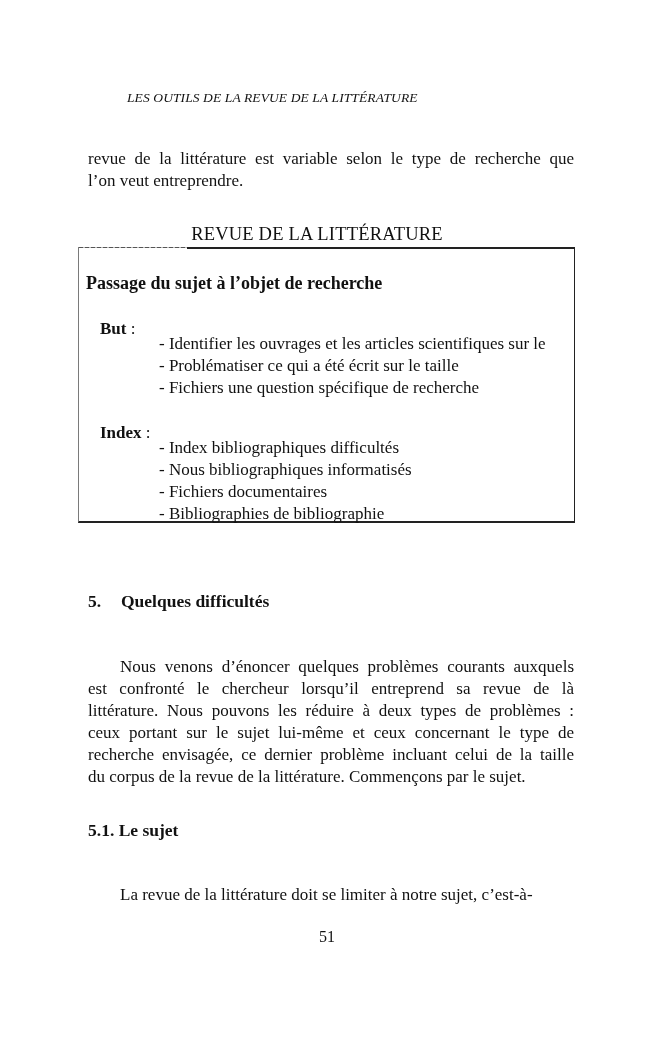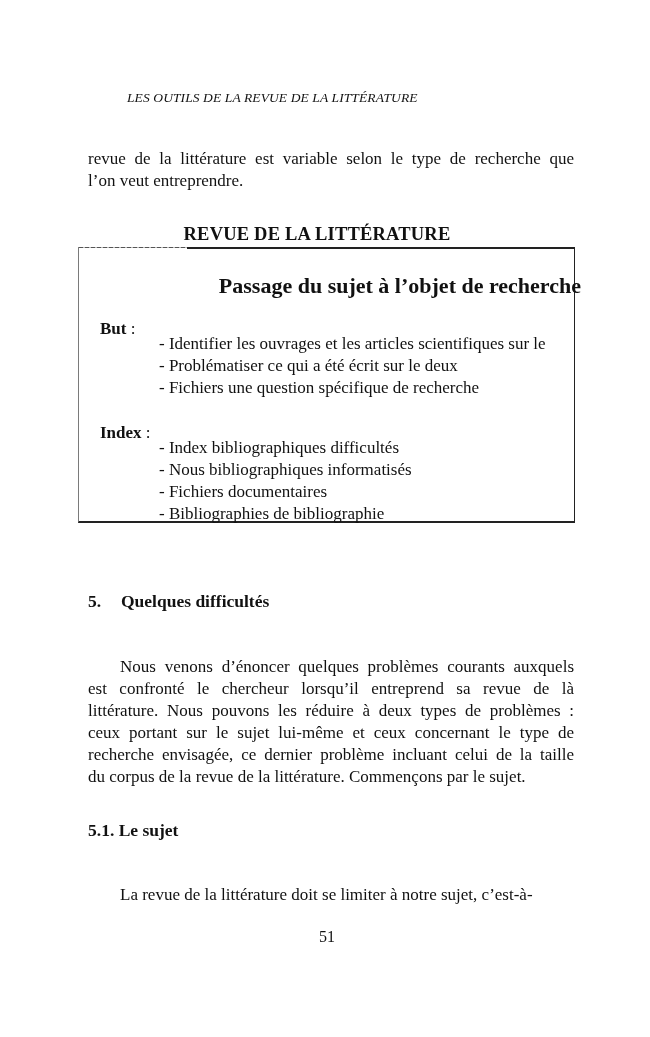--- a/index.html
+++ b/index.html
@@ -45,21 +45,21 @@
     }
     .para .line.indent {
       text-indent: 32px;
     }
 
     .box-title {
       left: 0;
       width: 650px;
       top: 224px;
       text-align: center;
-      font-weight: bold;
+      font-weight: normal;
       font-size: 18.5px;
       letter-spacing: 0.2px;
     }
     .box-title span { position: relative; left: -8px; }
 
     .summary-box {
       left: 78px;
       top: 247px;
       width: 497px;
       height: 276px;
@@ -82,23 +82,23 @@
       right: 0;
       top: 0;
       height: 1.5px;
       background: #222;
     }
 
     .box-subtitle {
       left: 0;
       right: 0;
       top: 26px;
-      text-align: right;
+      text-align: left;
       font-weight: bold;
-      font-size: 22px;
+      font-size: 18px;
     }
     .box-subtitle span { position: relative; left: 7px; }
 
     .box-row {
       left: 9px;
       right: 6px;
       font-size: 17px;
       line-height: 22px;
     }
     .box-row .label {
@@ -158,21 +158,21 @@
   <div class="box-top-solid"></div>
 
   <div class="abs box-subtitle">
     <span>Passage du sujet à l’objet de recherche</span>
   </div>
 
   <div class="abs box-row" style="top:71px;">
     <span class="label"><b>But</b><span> :</span></span>
     <div class="items">
       <span class="item">- Identifier les ouvrages et les articles scientifiques sur le</span>
-      <span class="item">- Problématiser ce qui a été écrit sur le deux</span>
+      <span class="item">- Problématiser ce qui a été écrit sur le taille</span>
       <span class="item">- Fichiers une question spécifique de recherche</span>
     </div>
   </div>
 
   <div class="abs box-row" style="top:175px;">
     <span class="label"><b>Index</b><span> :</span></span>
     <div class="items">
       <span class="item">- Index bibliographiques difficultés</span>
       <span class="item">- Nous bibliographiques informatisés</span>
       <span class="item">- Fichiers documentaires</span>

